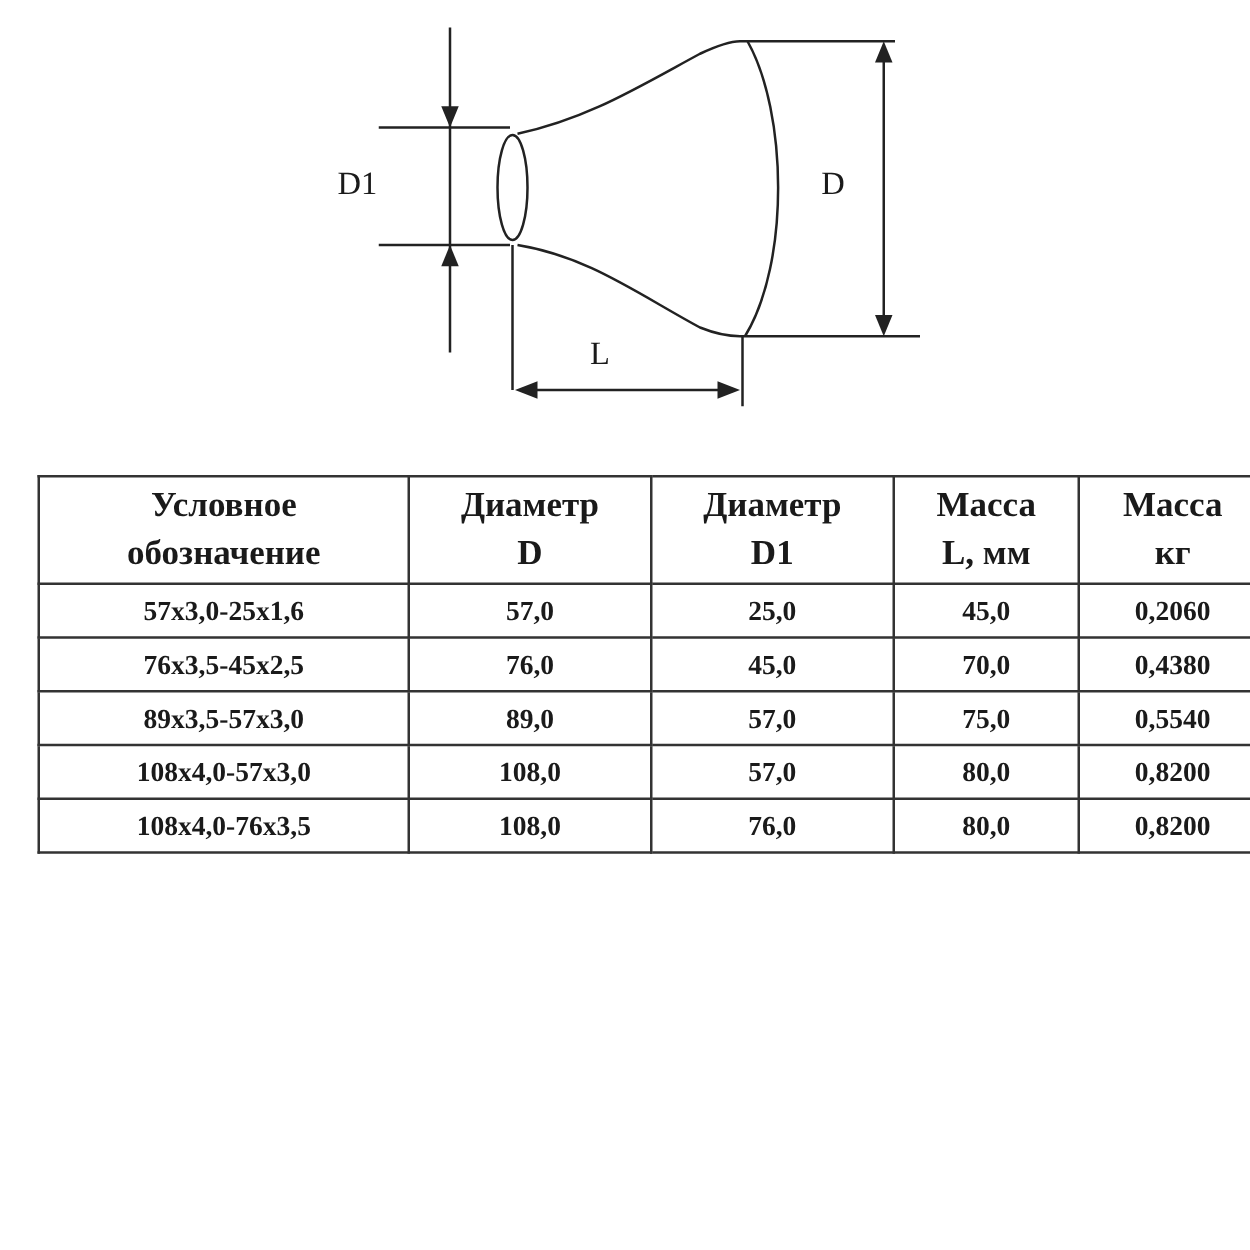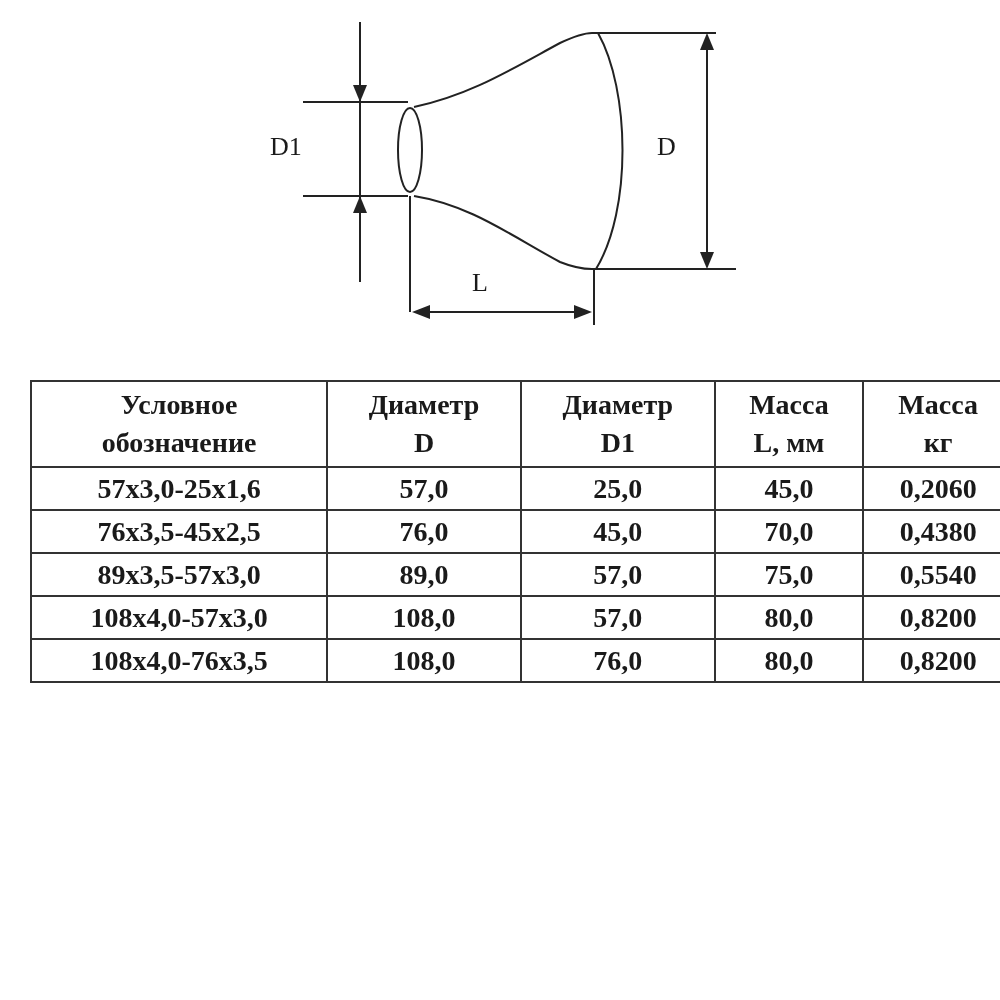--- a/index.html
+++ b/index.html
@@ -3,21 +3,21 @@
 <meta charset="utf-8">
 <style>
   html, body { margin:0; padding:0; background:#ffffff; }
   body { width:1000px; height:1000px; position:relative; overflow:hidden; font-family:"Liberation Serif", serif; color:#1a1a1a; }
   .diagram { position:absolute; left:0; top:0; width:1000px; height:360px; }
   .diagram svg { position:absolute; left:0; top:0; }
   .dlabel { position:absolute; font-family:"Liberation Serif", serif; font-size:26px; color:#1a1a1a; }
   table.spec { position:absolute; left:30px; top:380px; width:984px; border-collapse:collapse; border:2px solid #222; }
   table.spec th, table.spec td { border:2px solid #333; text-align:center; font-weight:bold; font-family:"Liberation Serif", serif; color:#1a1a1a; padding:0; }
   table.spec th { font-size:28px; line-height:38px; height:84px; }
-  table.spec td { font-size:28px; height:41px; line-height:41px; }
+  table.spec td { font-size:22px; height:41px; line-height:41px; }
   col.c0 { width:275px; } col.c1 { width:180px; } col.c2 { width:180px; } col.c3 { width:138px; } col.c4 { width:139px; }
   .hl { display:block; }
 </style>
 </head>
 <body>
 
 <div class="diagram">
   <svg width="1000" height="360" viewBox="0 0 1000 360">
     <g fill="none" stroke="#222" stroke-width="2">
 

